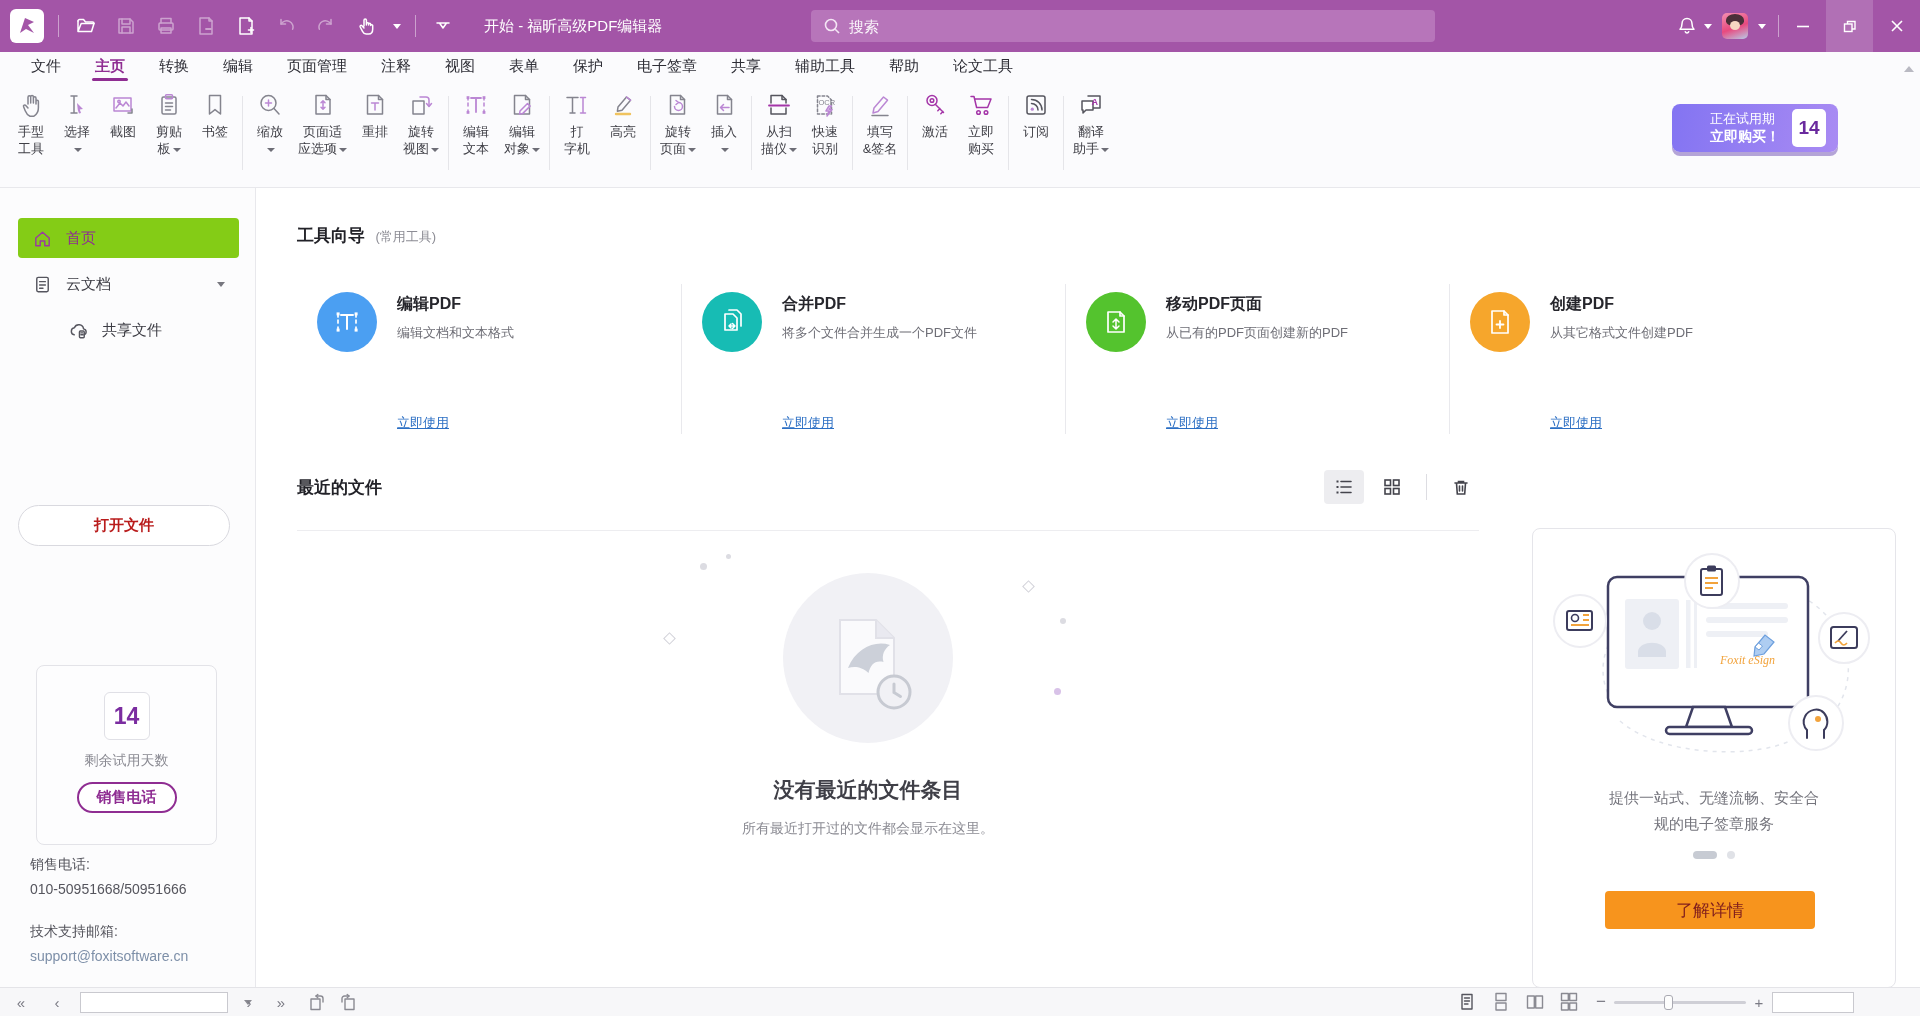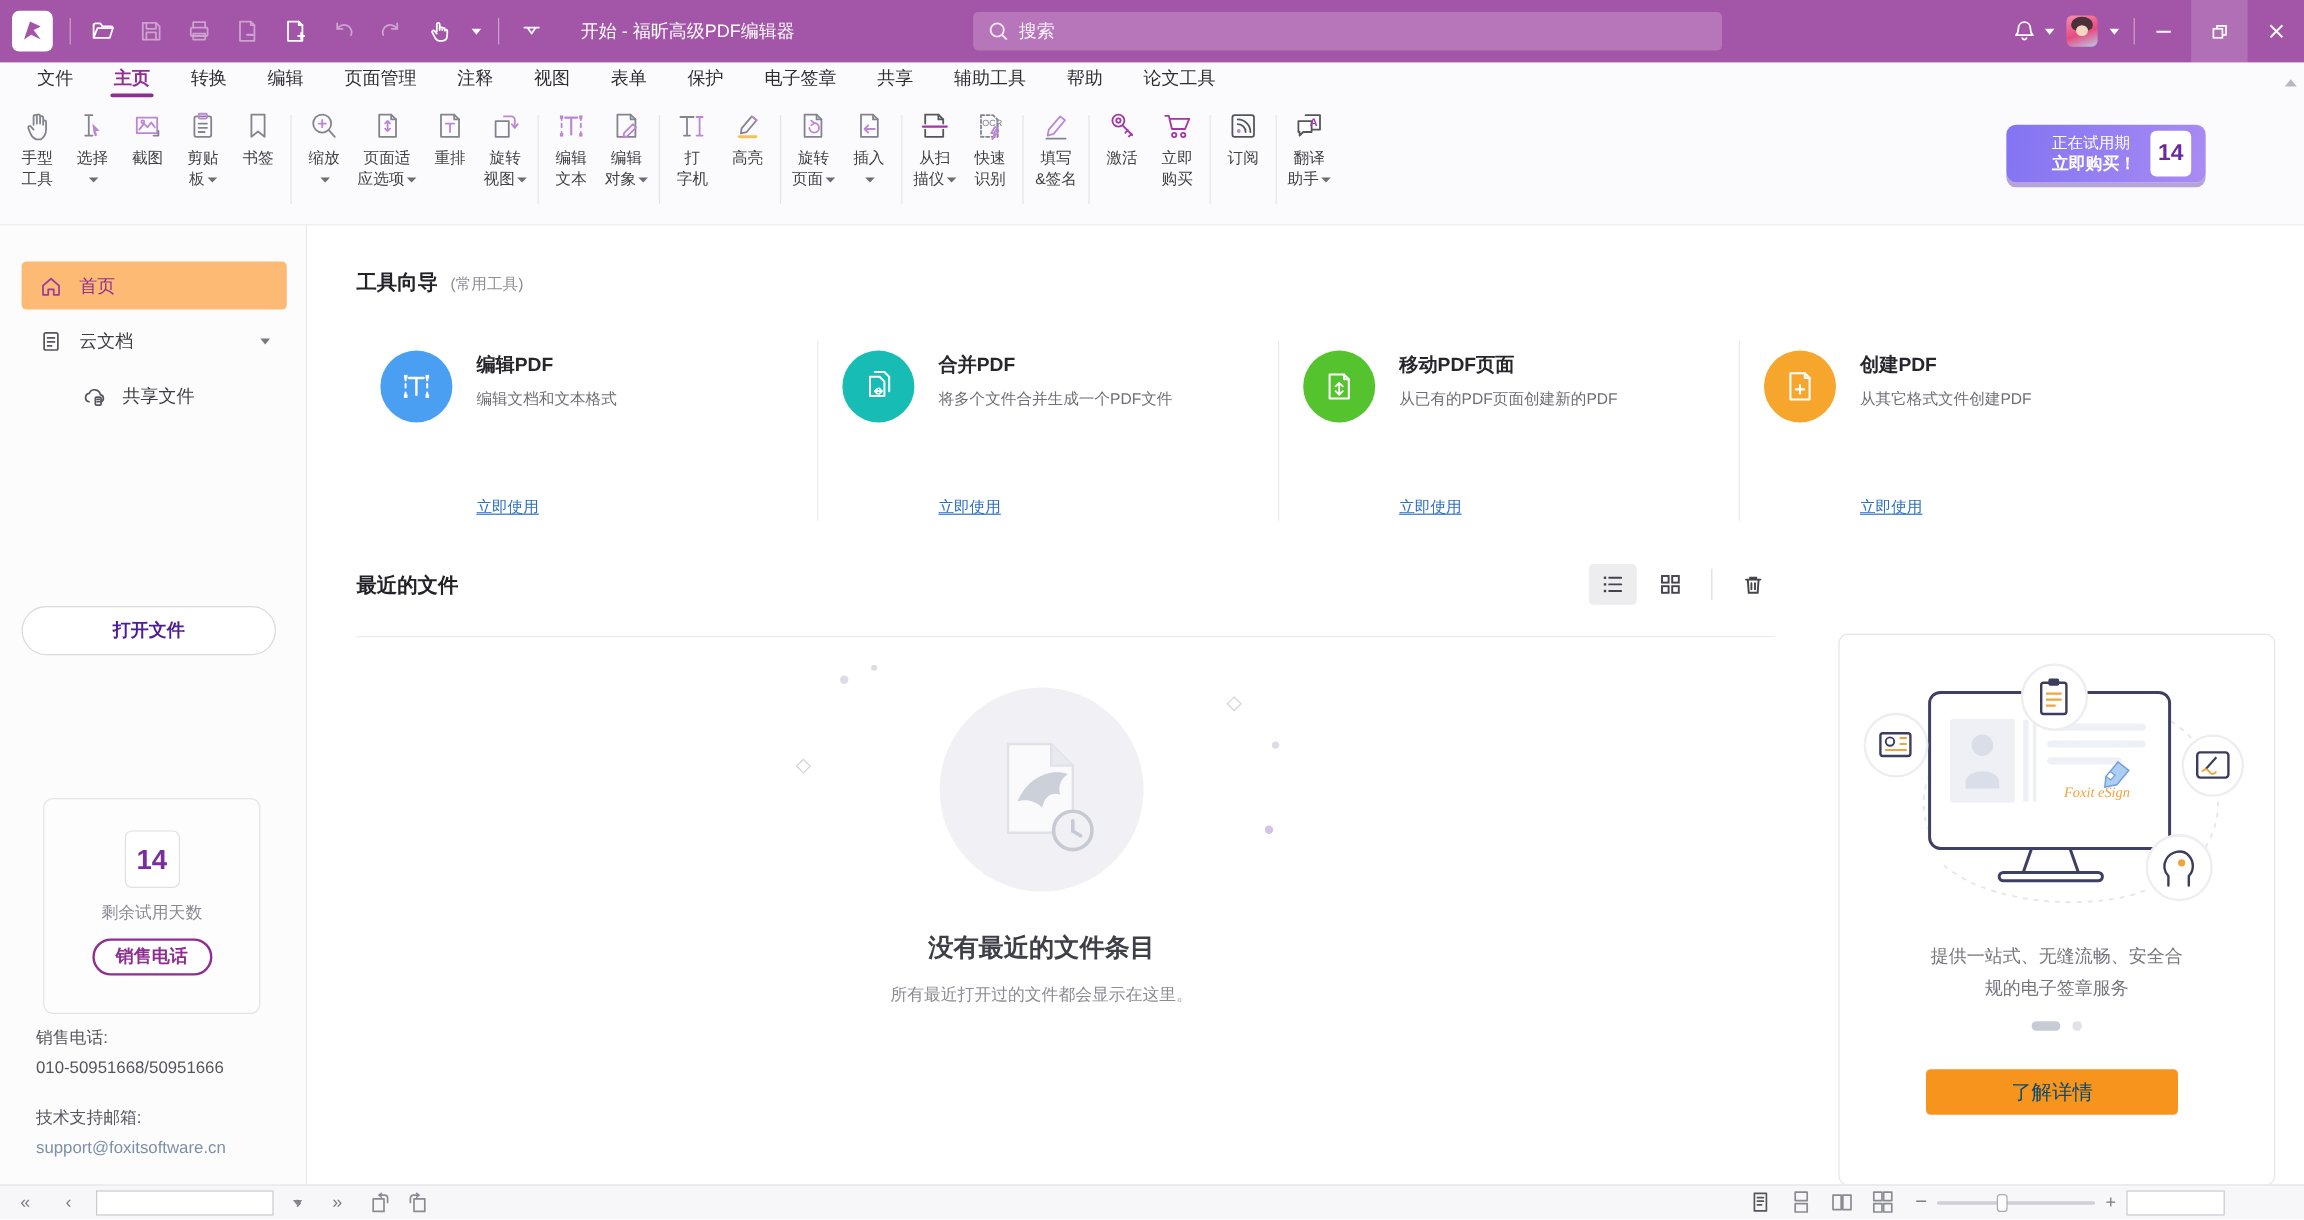--- a/index.html
+++ b/index.html
@@ -53,25 +53,25 @@
   .trial-badge .l2 { font-size:14px; font-weight:700; line-height:18px; }
   .trial-badge .days { width:34px; height:38px; background:#fff; border-radius:5px; color:#6a2a9e; font-size:19px; font-weight:700; display:flex; align-items:center; justify-content:center; }
   .scroll-up { position:absolute; right:6px; top:66px; width:0; height:0; border-left:5px solid transparent; border-right:5px solid transparent; border-bottom:6px solid #b9b9c2; }
 
   
   .bodyrow { display:flex; height:799px; }
   .sidebar { position:relative; width:256px; background:#fcfcfd; border-right:1px solid #e8e8ec; flex:none; }
   .side-nav { padding-top:24px; }
   .side-item { display:flex; align-items:center; gap:13px; height:40px; margin:6px 16px 6px 18px; padding:0 14px; border-radius:4px; font-size:15px; color:#3c3c44; cursor:pointer; position:relative; }
   .side-item svg { width:21px; height:21px; stroke:#55555e; fill:none; stroke-width:1.5; stroke-linecap:round; stroke-linejoin:round; flex:none; }
-  .side-item.active { background:#fdba74; color:#8f2d92; }
+  .side-item.active { background:#84cc16; color:#8f2d92; }
   .side-item.active svg { stroke:#9a3ba0; }
   .side-item .dd { position:absolute; right:14px; width:0; height:0; border-left:4px solid transparent; border-right:4px solid transparent; border-top:5px solid #77777f; }
   .side-item.child { padding-left:50px; }
-  .open-btn { position:absolute; left:18px; top:317px; width:212px; height:41px; background:#fff; border:1px solid #d9d9df; border-radius:21px; font-size:15px; font-weight:700; color:#4c1d95; display:flex; align-items:center; justify-content:center; cursor:pointer; }
+  .open-btn { position:absolute; left:18px; top:317px; width:212px; height:41px; background:#fff; border:1px solid #d9d9df; border-radius:21px; font-size:15px; font-weight:700; color:#b91c1c; display:flex; align-items:center; justify-content:center; cursor:pointer; }
   .trial-card { position:absolute; left:36px; top:477px; width:181px; height:180px; border:1px solid #e3e3e8; border-radius:8px; background:#fdfdfe; text-align:center; }
   .trial-card .dbox { width:46px; height:48px; margin:26px auto 0; background:#fff; border:1px solid #e0e0e6; border-radius:6px; font-size:23px; font-weight:700; color:#7b2da0; display:flex; align-items:center; justify-content:center; }
   .trial-card .tlabel { margin-top:12px; font-size:14px; color:#8a8a92; }
   .trial-card .buy { margin:12px auto 0; width:100px; height:31px; border:2px solid #8f2d92; border-radius:16px; color:#8f2d92; font-size:15px; font-weight:700; display:flex; align-items:center; justify-content:center; cursor:pointer; background:#fff; }
   .contact { position:absolute; left:30px; font-size:14px; color:#55555d; }
   .contact.sales { top:668px; } .contact.phone { top:693px; }
   .contact.support { top:735px; }
   .contact.email { top:760px; color:#7d8fa8; cursor:pointer; }
 
   
@@ -105,21 +105,21 @@
   .spark.dot { border-radius:50%; background:#dcdce2; }
   .spark.pdot { border-radius:50%; background:#d8c2e8; }
 
   
   .esign { position:absolute; left:1276px; top:340px; width:364px; height:460px; border:1px solid #e5e5ea; border-radius:8px; background:#fff; }
   .esign .illus { position:absolute; left:17px; top:22px; }
   .esign .tagline { position:absolute; left:0; top:256px; width:100%; text-align:center; font-size:15px; color:#75757d; line-height:26px; }
   .esign .dots { position:absolute; left:0; top:322px; width:100%; display:flex; justify-content:center; align-items:center; gap:10px; }
   .esign .dots .d1 { width:24px; height:8px; border-radius:4px; background:#c7cbd3; cursor:pointer; }
   .esign .dots .d2 { width:8px; height:8px; border-radius:50%; background:#e0e2e7; cursor:pointer; }
-  .esign .cta { position:absolute; left:72px; top:362px; width:210px; height:38px; background:#f7941d; border-radius:4px; color:#0c4a6e; font-size:17px; display:flex; align-items:center; justify-content:center; cursor:pointer;text-align:center; }
+  .esign .cta { position:absolute; left:72px; top:362px; width:210px; height:38px; background:#f7941d; border-radius:4px; color:#7f1d1d; font-size:17px; display:flex; align-items:center; justify-content:center; cursor:pointer;text-align:center; }
 
   
   .statusbar { position:relative; height:29px; background:#f7f7f9; border-top:1px solid #e4e4e8; font-size:15px; color:#7a7a84; }
   .sb-el { position:absolute; top:0; height:28px; display:flex; align-items:center; justify-content:center; cursor:pointer; }
   .sb-el svg { stroke:#8a8a92; fill:none; stroke-width:1.4; stroke-linecap:round; stroke-linejoin:round; }
   .page-box { position:absolute; left:80px; top:4px; width:148px; height:21px; background:#fff; border:1px solid #c9c9cf; display:flex; align-items:center; }
   .page-box input { flex:1; border:none; outline:none; font-size:12px; padding:0 4px; background:transparent; font-family:inherit; }
   .page-box .dd { width:0; height:0; border-left:4px solid transparent; border-right:4px solid transparent; border-top:5px solid #8a8a92; margin-right:5px; }
   .zoom-track { position:absolute; left:1614px; top:13px; width:132px; height:3px; background:#cfcfd6; border-radius:2px; cursor:pointer; }
   .zoom-thumb { position:absolute; left:1664px; top:7px; width:9px; height:15px; background:#fdfdfd; border:1px solid #a9a9b2; border-radius:3px; cursor:pointer; }

